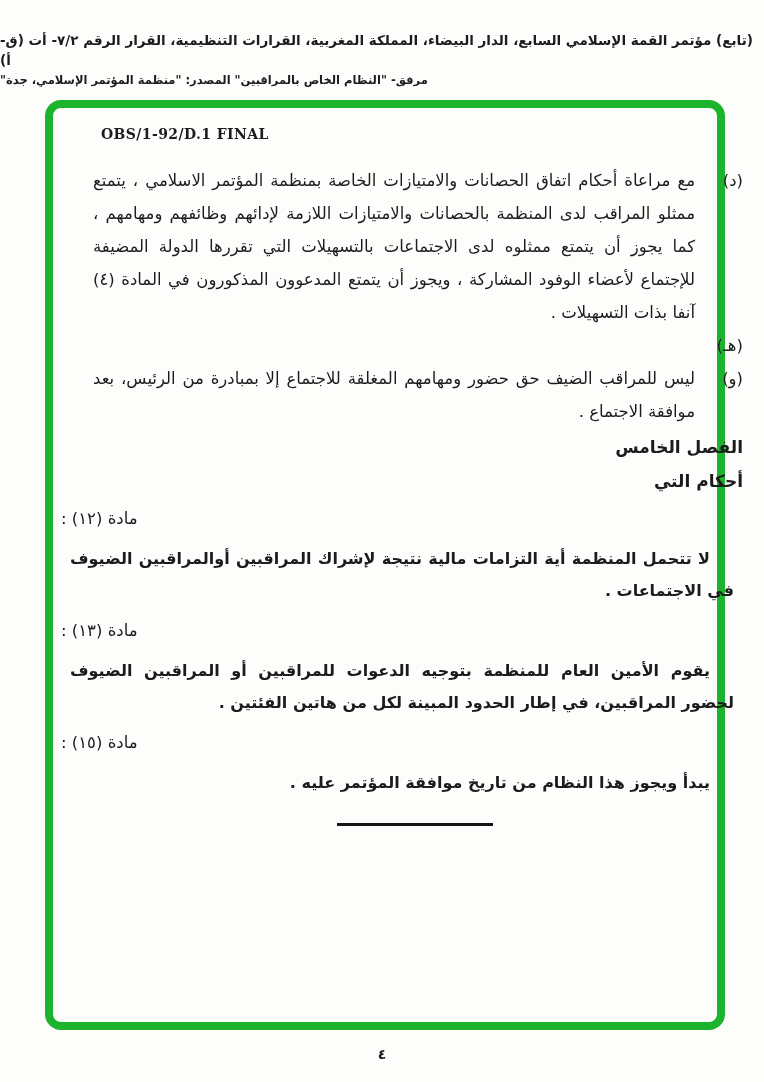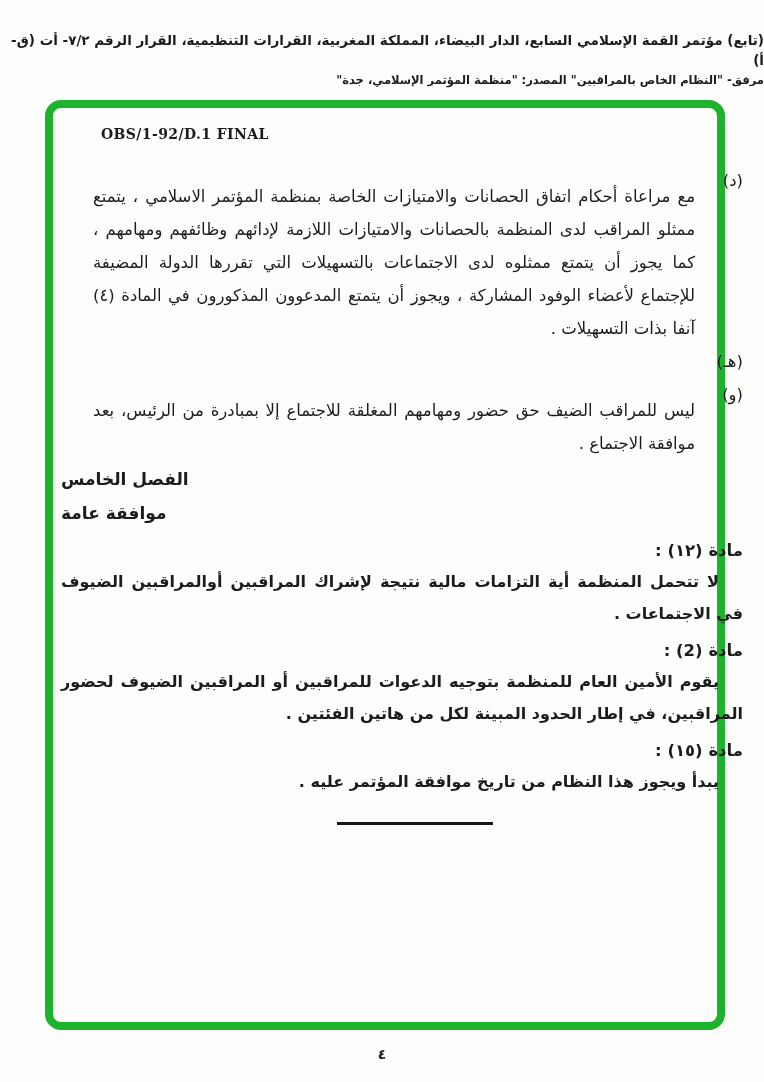--- a/index.html
+++ b/index.html
@@ -12,21 +12,21 @@
     color: #1c1c1c;
     overflow: hidden;
   }
 
   
   .top-header {
     position: absolute;
     top: 30px;
     left: 0;
     right: 0;
-    text-align: right;
+    text-align: left;
     direction: rtl;
   }
   .top-header .line1 {
     font-size: 13.5px;
     font-weight: bold;
     line-height: 20px;
   }
   .top-header .line2 {
     font-size: 11.5px;
     font-weight: bold;
@@ -76,45 +76,44 @@
     line-height: 33px;
   }
   .letter-label {
     min-width: 36px;
     text-align: right;
     flex: 0 0 auto;
   }
   .letter-text {
     flex: 1;
     text-align: justify;
-    margin-top: 16px;
   }
 
   .chapter-title, .chapter-subtitle {
-    text-align: left;
+    text-align: right;
     font-weight: bold;
     font-size: 17px;
     line-height: 34px;
   }
   .chapter-title { margin-top: 2px; }
 
   .article { margin-top: 6px; }
   .article-heading {
-    font-weight: bold;
+    font-weight: normal;
     font-size: 16.5px;
     line-height: 30px;
-    text-align: right;
+    text-align: left;
   }
   .article-body {
     font-weight: bold;
     font-size: 16px;
     line-height: 32px;
     text-align: justify;
     text-indent: 24px;
-    margin: 0;
+    margin: 9px;
   }
 
   .divider {
     width: 156px;
     height: 2.5px;
     background: #161616;
     margin: 24px auto 0 auto;
     transform: translateX(13px);
   }
 
@@ -150,29 +149,29 @@
   <div class="letter-par">
     <span class="letter-label">(هـ)</span>
   </div>
 
   <div class="letter-par">
     <span class="letter-label">(و)</span>
     <span class="letter-text">ليس للمراقب الضيف حق حضور ومهامهم المغلقة للاجتماع إلا بمبادرة من الرئيس، بعد موافقة الاجتماع .</span>
   </div>
 
   <div class="chapter-title">الفصل الخامس</div>
-  <div class="chapter-subtitle">موافقة عامة</div>
+  <div class="chapter-subtitle">أحكام التي</div>
 
   <section class="article">
     <div class="article-heading">مادة (١٢) :</div>
     <p class="article-body">لا تتحمل المنظمة أية التزامات مالية نتيجة لإشراك المراقبين أوالمراقبين الضيوف في الاجتماعات .</p>
   </section>
 
   <section class="article">
-    <div class="article-heading">مادة (2) :</div>
+    <div class="article-heading">مادة (١٣) :</div>
     <p class="article-body">يقوم الأمين العام للمنظمة بتوجيه الدعوات للمراقبين أو المراقبين الضيوف لحضور المراقبين، في إطار الحدود المبينة لكل من هاتين الفئتين .</p>
   </section>
 
 
   <section class="article">
     <div class="article-heading">مادة (١٥) :</div>
     <p class="article-body">يبدأ ويجوز هذا النظام من تاريخ موافقة المؤتمر عليه .</p>
   </section>
 
   <div class="divider"></div>

